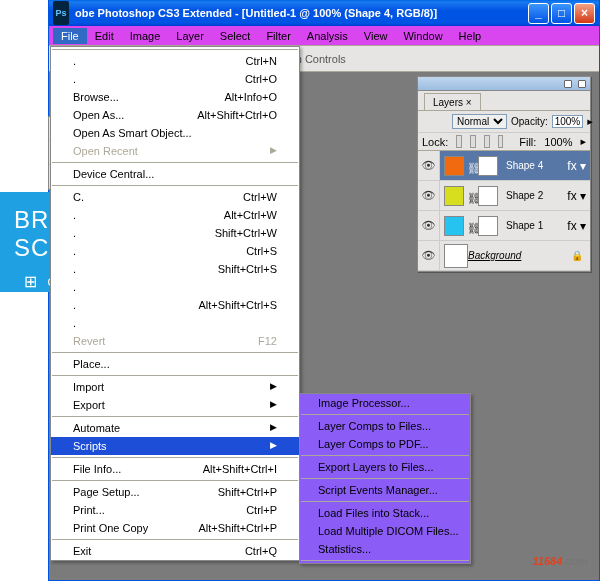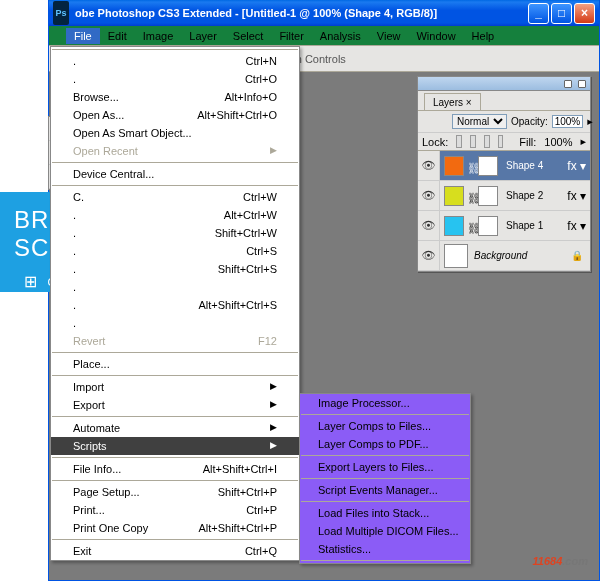--- a/index.html
+++ b/index.html
@@ -7,21 +7,21 @@
 
 .window { position: absolute; left: 48px; top: 0; width: 552px; height: 581px; background: #ece9d8; border: 1px solid #0054e3; border-top: none; }
 .titlebar { height: 26px; background: linear-gradient(to bottom, #0068e3 0%, #1a7af0 8%, #0054e3 40%, #0054e3 88%, #003dd0 100%); display: flex; align-items: center; padding: 0 4px; color: #fff; font-weight: bold; }
 .titlebar .ps-icon { width: 16px; height: 24px; background: #03243f; color: #5dc2ff; display: inline-flex; align-items: center; justify-content: center; font-size: 9px; font-weight: bold; border-radius: 2px; margin-right: 6px; }
 .titlebar .title { flex: 1; white-space: nowrap; overflow: hidden; }
 .titlebar .winbtns { display: flex; gap: 2px; }
 .winbtn { width: 21px; height: 21px; border-radius: 3px; border: 1px solid #fff; display: flex; align-items: center; justify-content: center; color: #fff; font-weight: bold; font-size: 12px; }
 .winbtn.min, .winbtn.max { background: linear-gradient(to bottom, #3d95ff, #0054e3); }
 .winbtn.close { background: linear-gradient(to bottom, #f5a182, #d43a16); }
 
-.menubar { height: 20px; background: #15803d; display: flex; align-items: center; padding-left: 17px; border-bottom: 1px solid #aca899; }
+.menubar { height: 20px; background: #d946ef; display: flex; align-items: center; padding-left: 4px; border-bottom: 1px solid #aca899; }
 .menubar .mi { padding: 2px 8px; cursor: default; }
 .menubar .mi.active { background: #316ac5; color: #fff; }
 
 .toolbar { height: 26px; background: #e6e5e3; border-bottom: 1px solid #aca899; padding-left: 240px; display: flex; align-items: center; }
 .toolbar-label { color: #555; }
 
 .workspace { position: absolute; left: 0; top: 72px; right: 0; bottom: 0; background: #7b7b7b; }
 
 .layers-panel { position: absolute; right: 8px; top: 76px; width: 174px; background: #e6e5e3; border: 1px solid #888; box-shadow: 1px 1px 0 #555; }
 .lp-top { height: 14px; background: linear-gradient(to bottom, #bfd6ef, #9cbde0); border-bottom: 1px solid #888; display: flex; justify-content: flex-end; align-items: center; padding: 0 4px; gap: 6px; }
@@ -39,27 +39,27 @@
 .lp-row { display: flex; align-items: center; height: 30px; border-bottom: 1px solid #ccc; }
 .lp-row.sel { background: #5777a7; color: #fff; }
 .lp-row .eye { width: 22px; height: 100%; display: flex; align-items: center; justify-content: center; border-right: 1px solid #ccc; background: #e6e5e3; color: #333; }
 .lp-row .thumbs { display: flex; gap: 3px; padding: 0 4px; align-items: center; }
 .lp-row .th { width: 20px; height: 20px; border: 1px solid #888; }
 .lp-row .mask { background: #fff; }
 .lp-row .link { width: 8px; height: 8px; }
 .lp-row .nm { flex: 1; padding-left: 4px; font-size: 10px; }
 .lp-row .fx { padding: 0 4px; font-size: 12px; }
 .lp-row .bgth { width: 24px; height: 24px; border: 1px solid #888; background: #fff; margin-left: 4px; }
-.lp-row .bgnm { flex: 1; padding-left: 6px; font-style: italic; font-size: 10px; }
+.lp-row .bgnm { flex: 1; font-style: italic; font-size: 10px; text-decoration: underline; }
 .lp-row .lock { padding: 0 6px; font-size: 10px; }
 
 .file-menu { position: absolute; left: 50px; top: 46px; width: 250px; background: #fff; border: 1px solid #888; box-shadow: 2px 2px 3px rgba(0,0,0,0.3); z-index: 10; }
 .fm-row { display: flex; justify-content: space-between; padding: 3px 22px 3px 22px; cursor: default; white-space: nowrap; }
 .fm-row.dis { color: #aca899; }
-.fm-row.hi { background: #404040; color: #fff; }
+.fm-row.hi { background: #1d4ed8; color: #fff; }
 .fm-sep { height: 1px; background: #aca899; margin: 2px 1px; }
 .fm-row .arrow { font-size: 9px; }
 .fm-row .sc { color: inherit; }
 
 .sub-menu { position: absolute; left: 299px; top: 393px; width: 172px; background: #8b5cf6; border: 1px solid #888; box-shadow: 2px 2px 3px rgba(0,0,0,0.3); z-index: 11; }
 .sm-row { padding: 3px 18px; cursor: default; white-space: nowrap; }
 
 .overlay { position: absolute; left: 0; top: 192px; width: 200px; height: 100px; background: #1ea0e2; color: #fff; z-index: 5; padding: 14px 14px; }
 .overlay .big { font-size: 24px; font-weight: 300; letter-spacing: 1px; font-family: 'Segoe UI', Arial, sans-serif; }
 .overlay .row2 { display: flex; align-items: center; gap: 10px; margin-top: 10px; font-size: 15px; }

